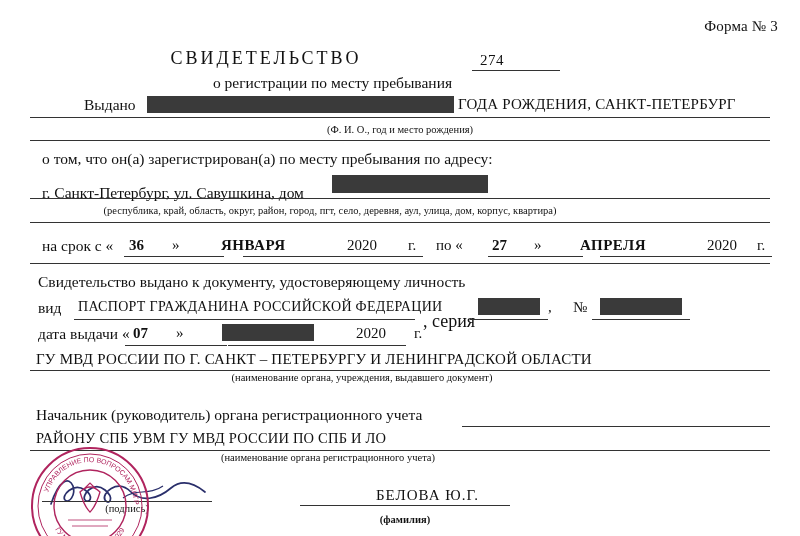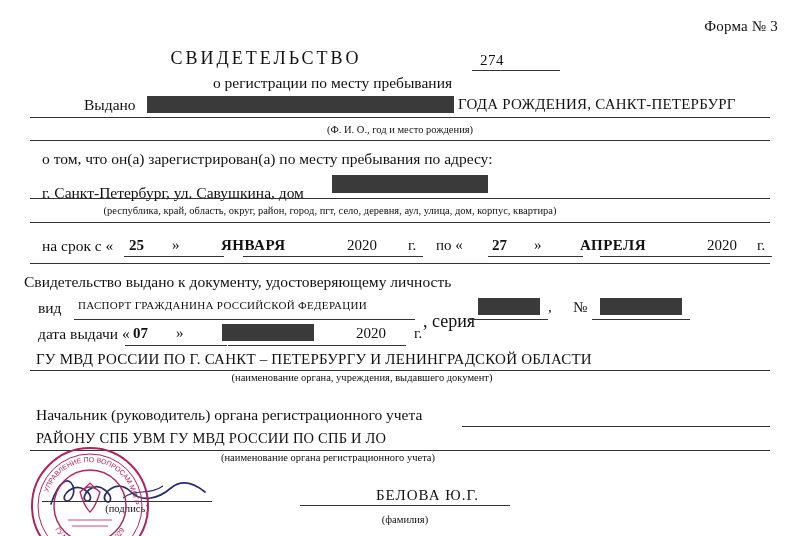--- a/index.html
+++ b/index.html
@@ -101,23 +101,23 @@
   .srok-to { top: 237px; left: 492px; font-weight: bold; font-size: 15px; }
   .srok-month2 { top: 237px; left: 580px; font-weight: bold; font-size: 15px; letter-spacing: 0.5px;}
   .srok-year2 { top: 237px; left: 707px; font-size: 15px; }
   .srok-g2 { top: 237px; left: 757px; font-size: 15px; }
   .u1 { top: 256px; left: 124px; width: 100px; }
   .u2 { top: 256px; left: 243px; width: 180px; }
   .u3 { top: 256px; left: 488px; width: 95px; }
   .u4 { top: 256px; left: 600px; width: 172px; }
   .r-line5 { top: 263px; left: 30px; width: 740px; }
 
-  .r-doc { top: 273px; left: 24px; }
+  .r-doc { top: 273px; left: 38px; }
   .r-vid-label { top: 299px; left: 38px; }
-  .r-vid-val { top: 299px; left: 78px; font-size: 11px; letter-spacing: 0.3px; }
+  .r-vid-val { top: 299px; left: 78px; font-size: 14px; letter-spacing: 0.3px; }
   .r-seria { top: 311px; left: 423px; font-size: 18px; }
   .r-seria-redact { top: 298px; left: 478px; width: 62px; height: 17px; }
   .r-nomer { top: 299px; left: 573px; font-size: 15px; }
   .r-nomer-redact { top: 298px; left: 600px; width: 82px; height: 17px; }
   .u-vid { top: 319px; left: 74px; width: 341px; }
   .u-seria { top: 319px; left: 470px; width: 78px; }
   .u-nomer { top: 319px; left: 592px; width: 98px; }
 
   .r-data-label { top: 325px; left: 38px; }
   .r-data-day { top: 325px; left: 133px; font-weight: bold; font-size: 15px;}
@@ -135,21 +135,21 @@
   .r-nach-val { top: 406px; left: 468px; font-size: 14.5px; letter-spacing: 0.2px; }
   .r-nach-line { top: 426px; left: 462px; width: 308px; }
   .r-nach2 { top: 430px; left: 36px; font-size: 14.5px; letter-spacing: 0.2px; }
   .r-nach2-line { top: 450px; left: 30px; width: 740px; }
   .cap-nach { top: 452px; left: 0; width: 656px; text-align: center; }
 
   .sig-line { top: 501px; left: 42px; width: 170px; }
   .cap-sig { top: 503px; left: 42px; width: 170px; }
   .fam-name { top: 487px; left: 336px; font-size: 15px; letter-spacing: 1px; margin-left: 40px; }
   .fam-line { top: 505px; left: 300px; width: 210px; }
-  .cap-fam { top: 514px; left: 300px; width: 210px; }
+  .cap-fam { top: 514px; left: 300px; width: 210px; font-weight: bold; }
 
   
   .signature {
     top: 470px;
     left: 45px;
     width: 175px;
     height: 42px;
     color: #2a2f6b;
   }
   
@@ -183,21 +183,21 @@
 
   <div class="abs row-label r-otom">о том, что он(а) зарегистрирован(а) по месту пребывания по адресу:</div>
 
   <div class="abs row-label r-addr-label">г. Санкт-Петербург, ул. Савушкина, дом</div>
   <div class="abs redact r-addr-redact"></div>
   <div class="abs line r-addr-line"></div>
   <div class="abs caption cap-addr">(республика, край, область, округ, район, город, пгт, село, деревня, аул, улица, дом, корпус, квартира)</div>
   <div class="abs line r-line4"></div>
 
   <div class="abs row-label r-srok"><span>на срок с</span> <span>«</span></div>
-  <div class="abs srok-from">25</div>
+  <div class="abs srok-from">36</div>
   <div class="abs" style="top:237px;left:172px;font-size:15px;">»</div>
   <div class="abs srok-month1">ЯНВАРЯ</div>
   <div class="abs srok-year1">2020</div>
   <div class="abs srok-g1">г.</div>
   <div class="abs srok-po"><span>по</span> <span>«</span></div>
   <div class="abs srok-to">27</div>
   <div class="abs" style="top:237px;left:534px;font-size:15px;">»</div>
   <div class="abs srok-month2">АПРЕЛЯ</div>
   <div class="abs srok-year2">2020</div>
   <div class="abs srok-g2">г.</div>

